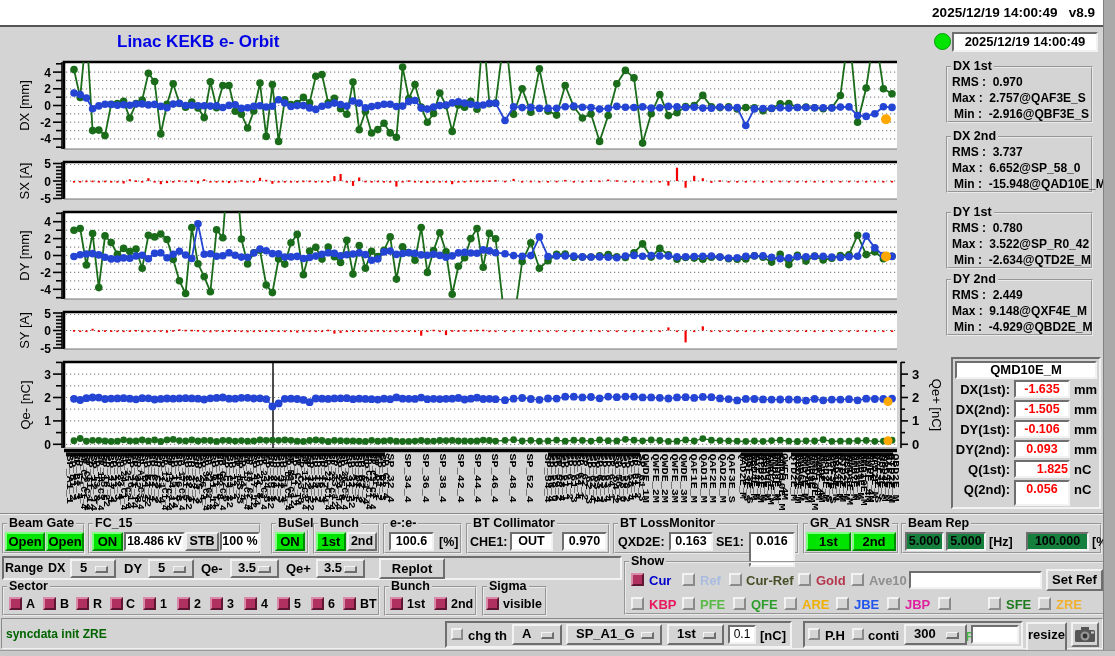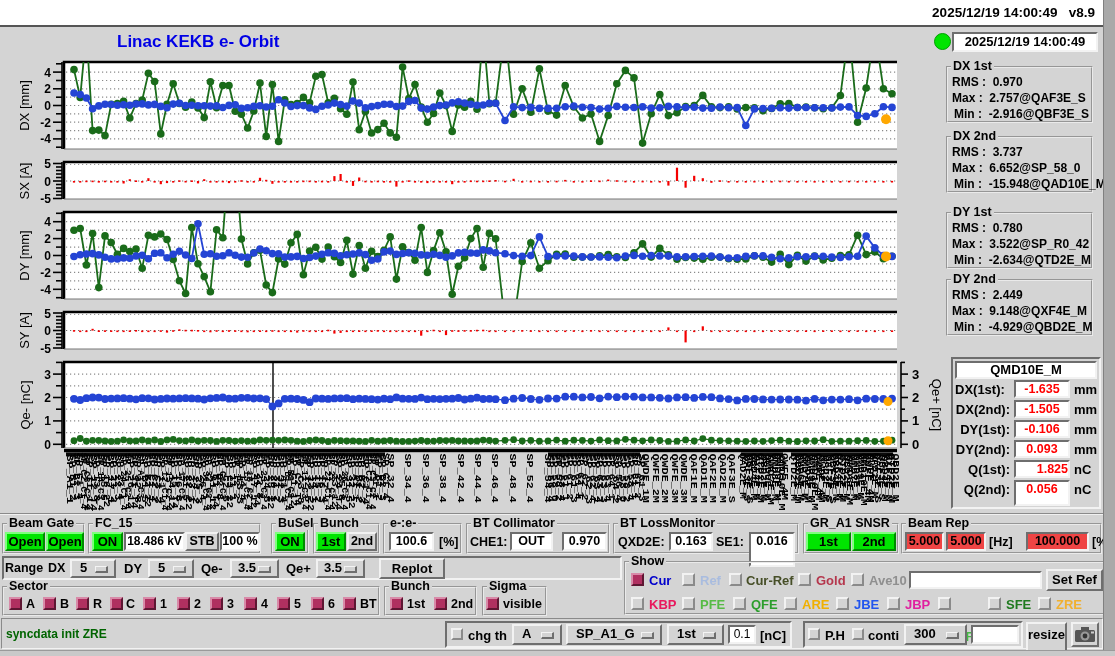--- a/index.html
+++ b/index.html
@@ -4,21 +4,21 @@
 html,body{width:1115px;height:656px;overflow:hidden;}
 body{position:relative;background:#d4d4d4;font-family:"Liberation Sans",sans-serif;}
 .ab{position:absolute;}
 .b{font-weight:bold;}
 .raised{background:#d4d4d4;border-top:2px solid #f2f2f2;border-left:2px solid #f2f2f2;border-bottom:2px solid #6e6e6e;border-right:2px solid #6e6e6e;}
 .sunk{background:#fff;border-top:2px solid #6e6e6e;border-left:2px solid #6e6e6e;border-bottom:2px solid #f2f2f2;border-right:2px solid #f2f2f2;}
 .panel{border-top:2px solid #6e6e6e;border-left:2px solid #6e6e6e;border-bottom:2px solid #f2f2f2;border-right:2px solid #f2f2f2;}
 .grp{position:absolute;border:2px groove #eaeaea;}
 .grp>b{position:absolute;top:-8px;left:3px;background:#d4d4d4;padding:0 2px;font-size:12.5px;line-height:13px;white-space:nowrap;}
 .gbtn{background:#00e400;border-top:2px solid #7dff7d;border-left:2px solid #7dff7d;border-bottom:2px solid #008a00;border-right:2px solid #008a00;color:#000;font-weight:bold;font-size:13px;text-align:center;}
-.pink{background:#ef4444;border-top:2px solid #6e6e6e;border-left:2px solid #6e6e6e;border-bottom:2px solid #f2f2f2;border-right:2px solid #f2f2f2;font-weight:bold;font-size:12.5px;text-align:center;color:#000;}
+.pink{background:#15803d;border-top:2px solid #6e6e6e;border-left:2px solid #6e6e6e;border-bottom:2px solid #f2f2f2;border-right:2px solid #f2f2f2;font-weight:bold;font-size:12.5px;text-align:center;color:#000;}
 .wbox{background:#fff;border-top:2px solid #6e6e6e;border-left:2px solid #6e6e6e;border-bottom:2px solid #f2f2f2;border-right:2px solid #f2f2f2;font-weight:bold;font-size:12.5px;text-align:center;color:#000;white-space:nowrap;}
 .cbm{width:13px;height:13px;background:#b03060;border-top:2px solid #d88aa8;border-left:2px solid #d88aa8;border-bottom:2px solid #5e1632;border-right:2px solid #5e1632;}
 .cbg{width:13px;height:13px;background:#d4d4d4;border-top:2px solid #f2f2f2;border-left:2px solid #f2f2f2;border-bottom:2px solid #8a8a8a;border-right:2px solid #8a8a8a;}
 .dd{background:#d4d4d4;border-top:2px solid #f2f2f2;border-left:2px solid #f2f2f2;border-bottom:2px solid #6e6e6e;border-right:2px solid #6e6e6e;font-weight:bold;font-size:13px;color:#000;}
 .dd i{position:absolute;right:6px;top:50%;margin-top:-3px;width:13px;height:7px;font-style:normal;background:#d4d4d4;border-top:1px solid #f4f4f4;border-left:1px solid #f4f4f4;border-bottom:2px solid #6e6e6e;border-right:2px solid #6e6e6e;}
 .lbl{font-weight:bold;font-size:13px;color:#000;white-space:nowrap;}
 </style></head><body>
 
 <div class="ab" style="left:0;top:0;width:1115px;height:27px;background:#fff;border-bottom:2px solid #555;"></div>
 <div class="ab b" style="right:20px;top:5px;font-size:13.5px;">2025/12/19 14:00:49&nbsp;&nbsp;&nbsp;v8.9</div>
@@ -1310,21 +1310,21 @@
 <div class="ab lbl" style="left:6px;top:39px;font-size:12px;">Min :&nbsp; -2.634@QTD2E_M</div>
 </div>
 <div class="grp" style="left:946px;top:279px;width:147px;height:57px;">
     <b>DY 2nd</b>
 <div class="ab lbl" style="left:4px;top:7px;font-size:12px;">RMS :&nbsp; 2.449</div>
 <div class="ab lbl" style="left:4px;top:23px;font-size:12px;">Max :&nbsp; 9.148@QXF4E_M</div>
 <div class="ab lbl" style="left:6px;top:39px;font-size:12px;">Min :&nbsp; -4.929@QBD2E_M</div>
 </div>
 <div class="ab panel" style="left:951px;top:357px;width:150px;height:152px;background:#d4d4d4;"></div>
 <div class="ab sunk" style="left:955px;top:361px;width:142px;height:18px;text-align:center;font-weight:bold;font-size:13px;line-height:13px;">QMD10E_M</div>
-<div class="ab lbl" style="left:955px;top:382px;width:55px;text-align:left;font-size:13px;">DX(1st):</div>
+<div class="ab lbl" style="left:955px;top:382px;width:55px;text-align:right;font-size:13px;">DX(1st):</div>
 <div class="ab wbox" style="left:1014px;top:380px;width:56px;height:18px;line-height:14px;color:#f00;">-1.635</div>
 <div class="ab lbl" style="left:1074px;top:382px;font-size:13px;">mm</div>
 <div class="ab lbl" style="left:955px;top:402px;width:55px;text-align:right;font-size:13px;">DX(2nd):</div>
 <div class="ab wbox" style="left:1014px;top:400px;width:56px;height:18px;line-height:14px;color:#f00;">-1.505</div>
 <div class="ab lbl" style="left:1074px;top:402px;font-size:13px;">mm</div>
 <div class="ab lbl" style="left:955px;top:422px;width:55px;text-align:right;font-size:13px;">DY(1st):</div>
 <div class="ab wbox" style="left:1014px;top:420px;width:56px;height:18px;line-height:14px;color:#f00;">-0.106</div>
 <div class="ab lbl" style="left:1074px;top:422px;font-size:13px;">mm</div>
 <div class="ab lbl" style="left:955px;top:442px;width:55px;text-align:right;font-size:13px;">DY(2nd):</div>
 <div class="ab wbox" style="left:1014px;top:440px;width:56px;height:18px;line-height:14px;color:#f00;">0.093</div>

